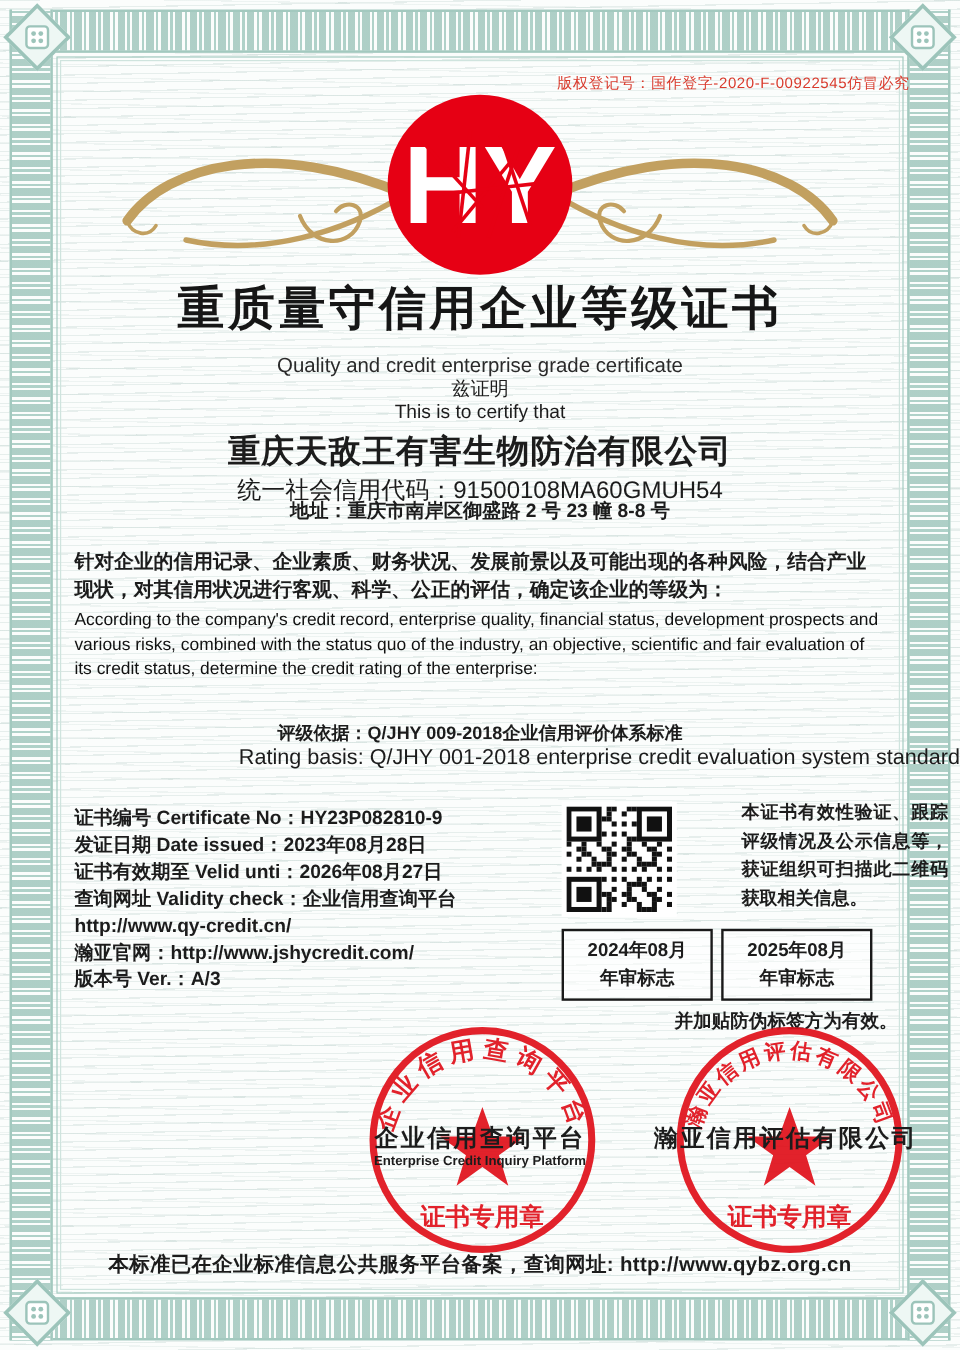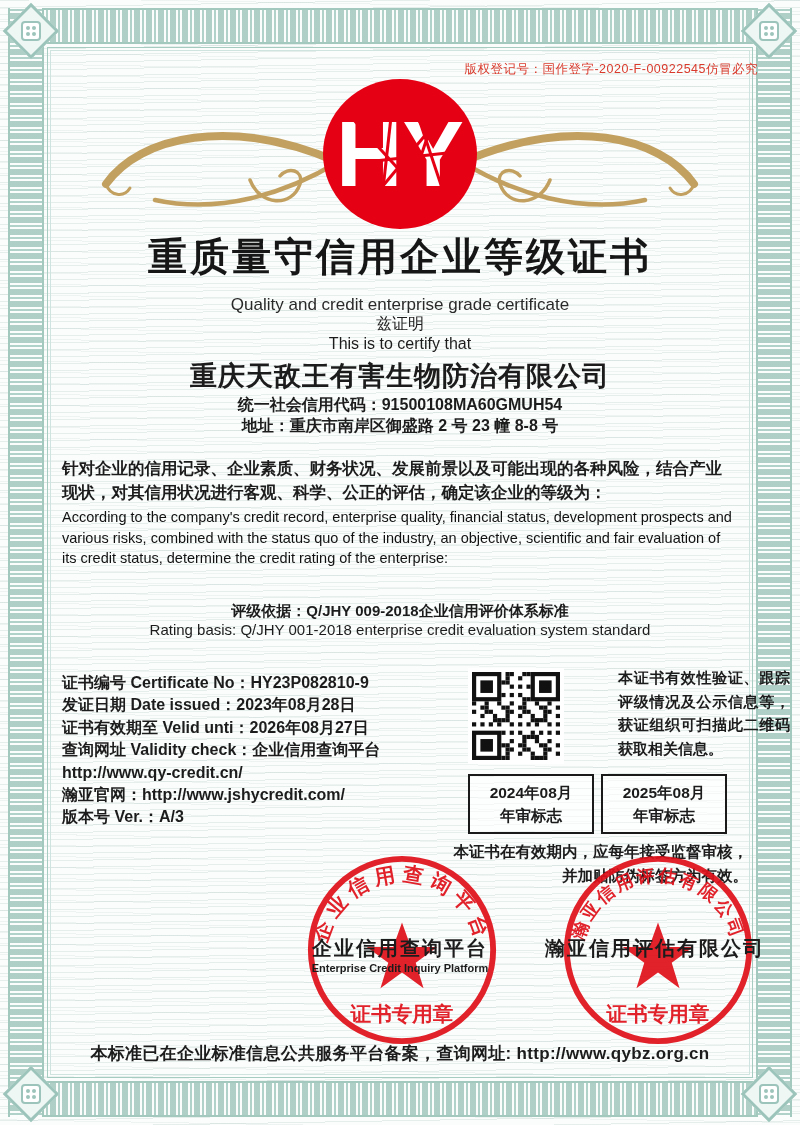--- a/index.html
+++ b/index.html
@@ -56,30 +56,30 @@
   .copyright { top:61px; right:42px; font-size:12.5px; color:#d93a2c; letter-spacing:0.5px; }
   .logo { top:78px; left:322px; width:156px; height:152px; }
   .flourish { top:122px; width:245px; height:88px; }
   .fl-left { left:100px; } .fl-right { right:100px; transform:scaleX(-1); }
 
   .title { top:230px; left:0; width:100%; text-align:center; font-size:39px; font-weight:bold; letter-spacing:3px; color:#161616; }
   .subtitle { top:283px; left:0; width:100%; text-align:center; font-size:17px; color:#2a2a2a;margin-top:12px; }
   .certify-cn { top:314px; left:0; width:100%; text-align:center; font-size:16px; }
   .certify-en { top:335px; left:0; width:100%; text-align:center; font-size:16px; }
   .company { top:358px; left:0; width:100%; text-align:center; font-size:27px; font-weight:bold; letter-spacing:1px; }
-  .credit-code { top:395px; left:0; width:100%; text-align:center; font-size:16px; font-weight:bold; }
+  .credit-code { top:395px; left:0; width:100%; text-align:center; font-size:20px; font-weight:normal; }
   .address { top:416px; left:0; width:100%; text-align:center; font-size:16px; font-weight:bold; }
 
   .para { left:62px; width:676px; }
   .para-cn { top:456px; font-size:16.5px; font-weight:bold; line-height:1.48; text-align:left; }
   .para-en { top:507px; font-size:14.5px; line-height:1.42; text-align:left; color:#111; }
 
   .grade { top:552px; left:0; width:100%; text-align:center; font-size:42px; font-weight:bold; color:#d7000f; letter-spacing:1px; }
   .basis-cn { top:602px; left:0; width:100%; text-align:center; font-size:15px; font-weight:bold; }
-  .basis-en { top:621px; left:0; width:100%; text-align:center; font-size:15px; }
+  .basis-en { top:621px; left:0; width:100%; text-align:right; font-size:18px; }
 
   
   .details { top:672px; left:62px; width:390px; font-size:16px; font-weight:bold; }
   .details div { line-height:22.4px; white-space:nowrap; }
 
   .qr-box { top:668px; left:468px; width:96px; height:96px; background:#fff; padding:4px; }
   .qr-box svg { display:block; width:100%; height:100%; }
   .qr-note { top:666px; left:574px; width:172px; font-size:15px; font-weight:bold; line-height:1.58; text-align:justify;margin-left:44px; }
 
   .badge { top:774px; width:126px; height:60px; border:2px solid #1a1a1a; background:rgba(255,255,255,0.55);
@@ -330,21 +330,20 @@
     <div class="abs badge badge-1">
       <span>2024年08月</span>
       <span>年审标志</span>
     </div>
     <div class="abs badge badge-2">
       <span>2025年08月</span>
       <span>年审标志</span>
     </div>
 
     <div class="abs supervision">
-      <div>本证书在有效期内，应每年接受监督审核，</div>
       <div>并加贴防伪标签方为有效。</div>
     </div>
 
     <svg class="abs seal-svg seal-left" viewBox="0 0 200 200">
       <defs>
           <path id="arcL" d="M 22,108 A 78,78 0 0 1 178,108"></path>
         </defs>
       <circle cx="100" cy="100" r="93" fill="none" stroke="#e0101a" stroke-width="6"></circle>
       <polygon points="100,72 109,97 136,97 114,113 122,139 100,123 78,139 86,113 64,97 91,97" fill="#e0101a"></polygon>
       <text font-size="21" font-weight="bold" fill="#e0101a" letter-spacing="6">

